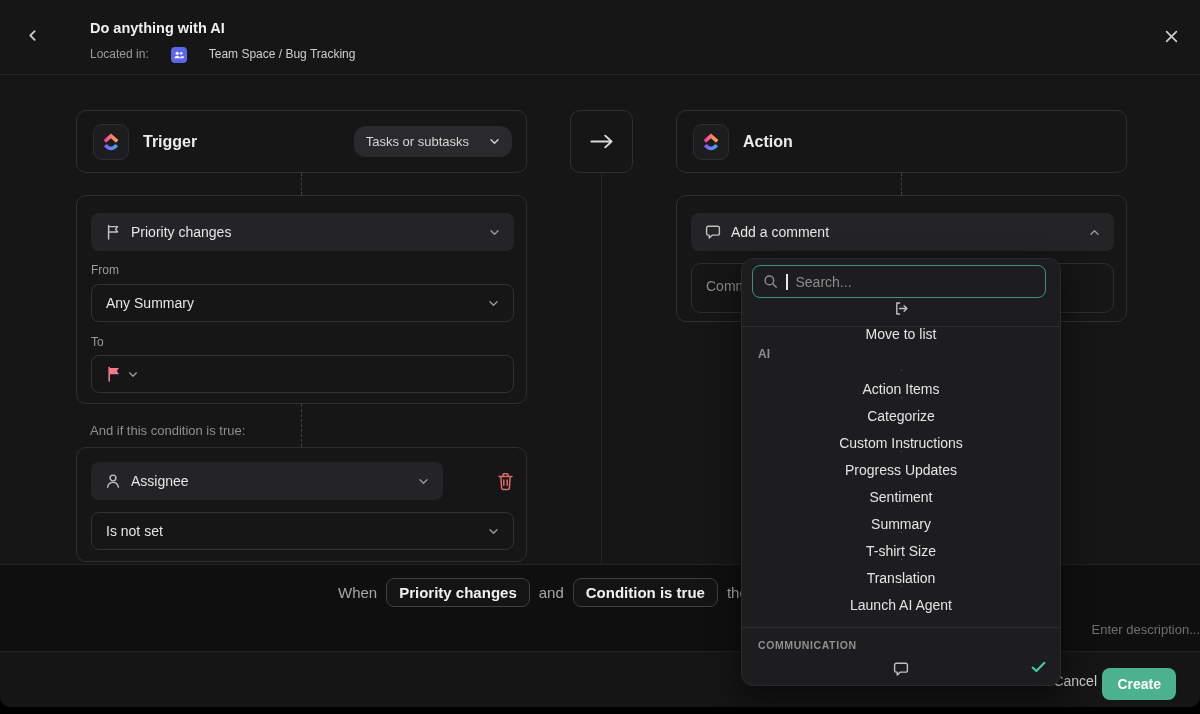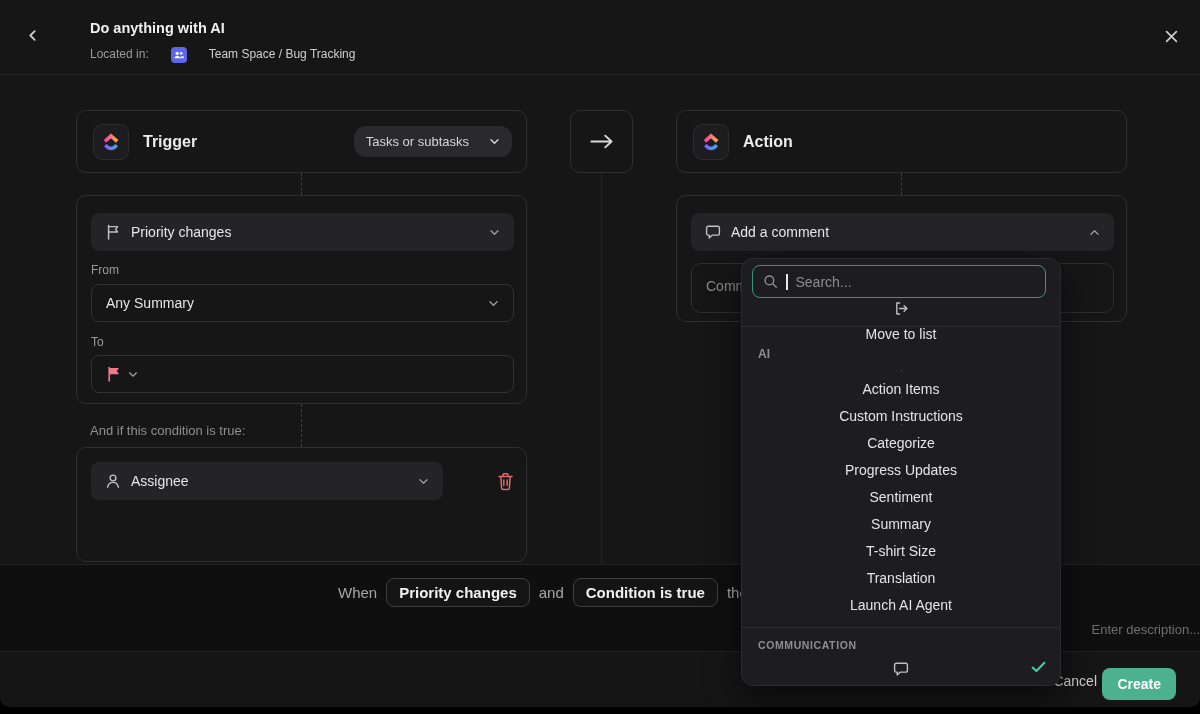--- a/index.html
+++ b/index.html
@@ -251,20 +251,26 @@
           </svg>
         </span>
       <span class="lbl">Assignee</span>
       <svg width="11" height="7" class="chev">
           <use href="#s-chev-down"></use>
         </svg>
     </button>
     <button class="trash-btn"><svg width="17" height="19">
           <use href="#s-trash"></use>
         </svg></button>
+    <button class="select outline" style="left:14px; top:64px; width:423px;">
+      <span class="lbl">Is not set</span>
+      <svg width="11" height="7" class="chev">
+          <use href="#s-chev-down"></use>
+        </svg>
+    </button>
   </section>
 
   <section class="card action-config">
     <button class="select filled" style="left:14px; top:17px; width:423px;">
       <span class="icn">
           <svg width="16" height="16">
             <use href="#s-comment"></use>
           </svg>
         </span>
       <span class="lbl">Add a comment</span>
@@ -319,27 +325,27 @@
       <div class="dd-item">
           <svg width="15" height="15">
             <use href="#s-ai-flower"></use>
           </svg>
           <span>Action Items</span>
         </div>
       <div class="dd-item">
           <svg width="15" height="15">
             <use href="#s-ai-flower"></use>
           </svg>
+          <span>Categorize</span>
+        </div>
+      <div class="dd-item">
+          <svg width="15" height="15">
+            <use href="#s-ai-flower"></use>
+          </svg>
           <span>Custom Instructions</span>
-        </div>
-      <div class="dd-item">
-          <svg width="15" height="15">
-            <use href="#s-ai-flower"></use>
-          </svg>
-          <span>Categorize</span>
         </div>
       <div class="dd-item">
           <svg width="15" height="15">
             <use href="#s-ai-flower"></use>
           </svg>
           <span>Progress Updates</span>
         </div>
       <div class="dd-item">
           <svg width="15" height="15">
             <use href="#s-ai-flower"></use>

